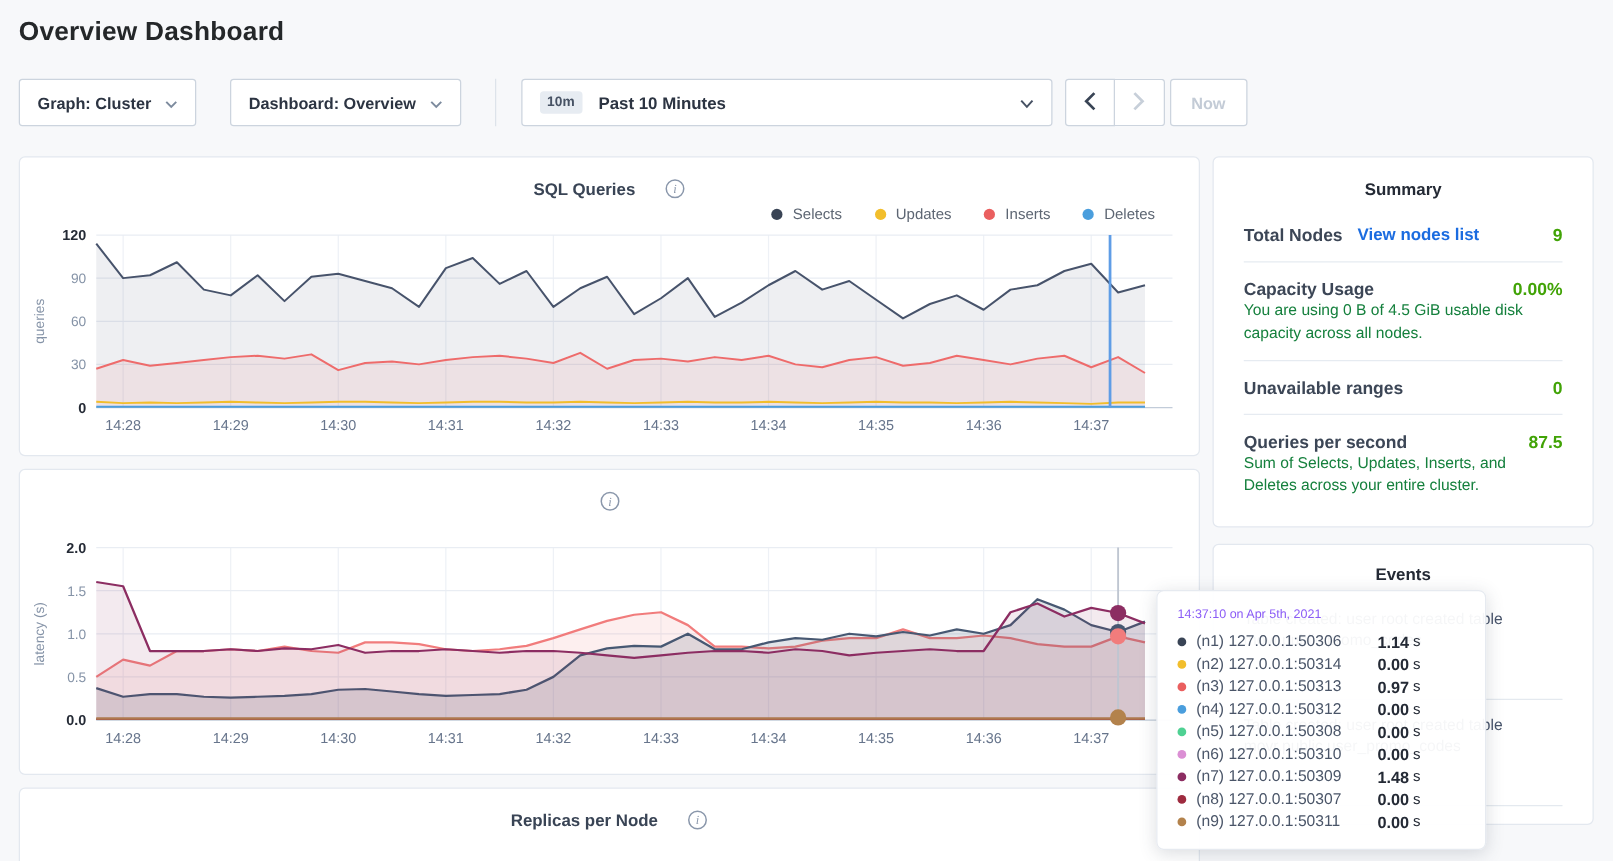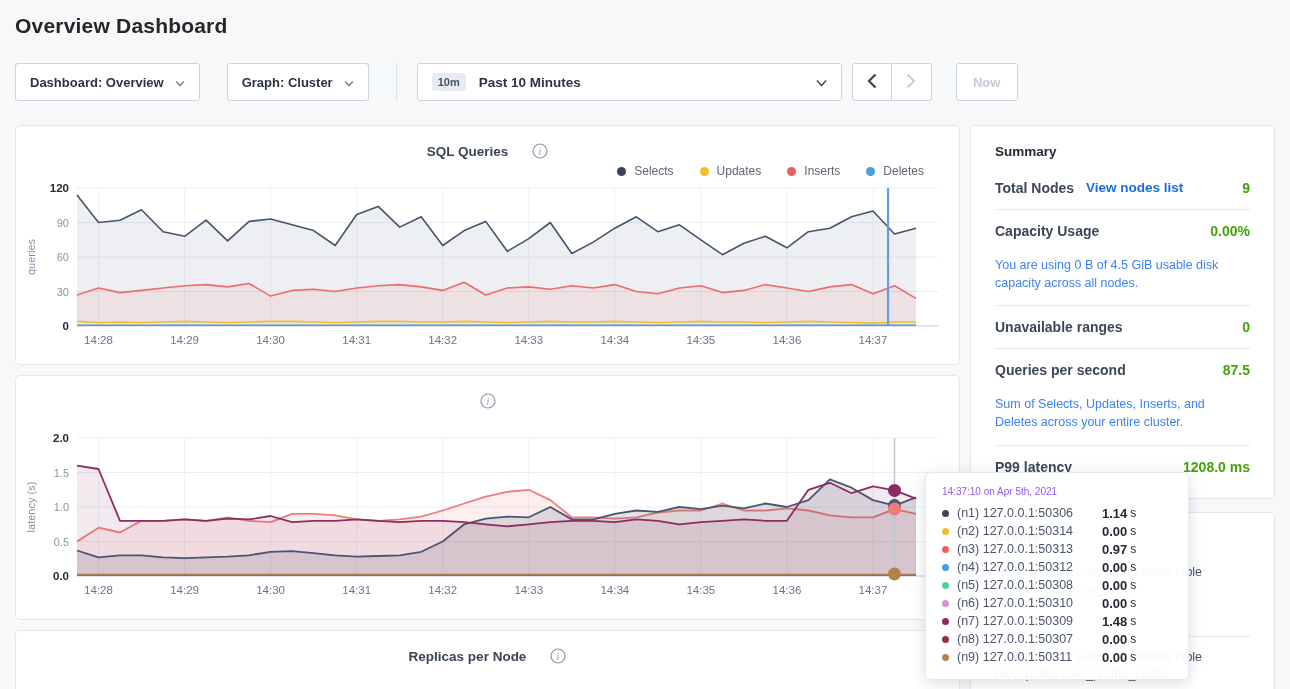--- a/index.html
+++ b/index.html
@@ -18,21 +18,21 @@
   .dd{gap:11px}
   .dd + .dd{margin-left:27px}
   .vdiv{width:1px;height:38px;background:#dde3ea;margin-left:27px}
   .timepicker{margin-left:20px;width:425px;justify-content:center;font-size:13.5px}
   .tw-badge{background:#e7ecf2;border-radius:3px;padding:3px 6px;font-size:11px;font-weight:700;color:#475264;margin-right:13px}
   .tw-chev{margin-left:auto}
   .navgroup{display:flex;margin-left:10px}
   .navgroup .btn{width:40px;justify-content:center;padding:0}
   .navgroup .btn:first-child{border-radius:3px 0 0 3px}
   .navgroup .btn:last-child{border-radius:0 3px 3px 0;border-left:none}
-  .now-btn{margin-left:24px;width:62px;justify-content:center;color:#c3cbd6}
+  .now-btn{margin-left:4px;width:62px;justify-content:center;color:#c3cbd6}
 
   
   .content{display:flex;gap:10px;margin:24px 15px 0;align-items:flex-start}
   .main{width:945px;display:flex;flex-direction:column;gap:10px}
   .sidebar{width:317px;display:flex;flex-direction:column;gap:13px}
   .panel{background:#fff;border:1px solid #e3e8ef;border-radius:5px;box-sizing:border-box}
 
   
   .chart-panel{padding:14px 5px 0 5px;width:945px}
   .chart-panel.h1{height:240px}
@@ -45,28 +45,28 @@
   .legend-item{display:flex;gap:8px;align-items:center;font-size:12px;color:#5d6673}
   .legend-dot{width:9px;height:9px;border-radius:50%}
   .spacer{height:18px}
   .ytick{font-size:11px;fill:#8593a7}
   .ytick.bold{font-size:11.5px;font-weight:700;fill:#242a35}
   .xtick{font-size:11.5px;fill:#67758c}
   .ylabel{font-size:11px;fill:#8593a7}
 
   
   .summary-panel{padding:16px 24px 10px}
-  .panel-heading{font-weight:700;font-size:13.5px;color:#242a35;padding:2px 0 8px}
+  .panel-heading{text-align:center;font-weight:700;font-size:13.5px;color:#242a35;padding:2px 0 8px}
   .stat{padding:13px 0}
   .stat + .stat{border-top:1px solid #e6ebf1}
   .stat-top{display:flex;align-items:flex-start}
   .stat-label{font-weight:700;font-size:14px;color:#3c4656}
   .stat-link{font-weight:700;font-size:13.5px;color:#1b6ce0;margin-left:12px;cursor:pointer;text-decoration:none}
   .stat-value{margin-left:auto;font-weight:700;font-size:14px;color:#41a306}
-  .stat-sub{margin-top:17px;font-size:12.5px;color:#3b82f6;line-height:1.45}
+  .stat-sub{margin-top:0;font-size:12.5px;color:#15803d;line-height:1.45}
 
   
   .events-panel{padding:14px 24px;min-height:220px}
   .event-item{padding:12px 0 38px;border-bottom:1px solid #e4e9ef;font-size:12.5px;color:#47536a;line-height:17px}
 
   
   .tooltip{position:absolute;left:925px;top:472px;width:230px;z-index:20;
     background:rgba(255,255,255,0.95);border:1px solid #e6eaf0;border-radius:6px;
     box-shadow:0 3px 14px rgba(60,70,90,0.18);padding:13px 16px}
   .tt-time{font-size:10px;color:#8b5cf6;margin-bottom:7px}
@@ -76,27 +76,27 @@
   .tt-val{font-weight:700;color:#242a35;font-size:13px;margin-left:4px}
   .tt-unit{font-weight:400;font-size:12px;color:#242a35;margin-left:3px}
 </style>
 </head>
 <body>
 
 <h1 class="page-title">Overview Dashboard</h1>
 
 <div class="toolbar">
   <button class="btn dd">
-    <span>Dashboard: Overview</span>
+    <span>Graph: Cluster</span>
     <span><svg width="10" height="7">
           <path d="M1 1.5 L5 5.5 L9 1.5" stroke="#7d8b9e" stroke-width="1.6" fill="none"></path>
         </svg></span>
   </button>
   <button class="btn dd">
-    <span>Graph: Cluster</span>
+    <span>Dashboard: Overview</span>
     <span><svg width="10" height="7">
           <path d="M1 1.5 L5 5.5 L9 1.5" stroke="#7d8b9e" stroke-width="1.6" fill="none"></path>
         </svg></span>
   </button>
   <div class="vdiv"></div>
   <button class="btn timepicker">
     <span class="tw-badge">10m</span>
     <span>Past 10 Minutes</span>
     <span class="tw-chev"><svg width="11" height="8">
           <path d="M1 1.5 L5.5 6.5 L10 1.5" stroke="#475264" stroke-width="1.6" fill="none"></path>
@@ -290,26 +290,20 @@
               <div class="stat-value">0</div>
             </div>
           </div>
           <div class="stat">
             <div class="stat-top">
               <div class="stat-label">Queries per second</div>
               <div class="stat-value">87.5</div>
             </div>
             <div class="stat-sub">Sum of Selects, Updates, Inserts, and Deletes across your entire cluster.</div>
           </div>
-          <div class="stat">
-            <div class="stat-top">
-              <div class="stat-label">P99 latency</div>
-              <div class="stat-value">1208.0 ms</div>
-            </div>
-          </div>
         </div>
     </section>
     <section class="panel events-panel">
       <div class="panel-heading">Events</div>
       <div id="events-list">
           <div class="event-item">Table created: user root created table movr.public.promo_codes</div>
           <div class="event-item">Table created: user root created table movr.public.user_promo_codes</div>
         </div>
     </section>
   </aside>

